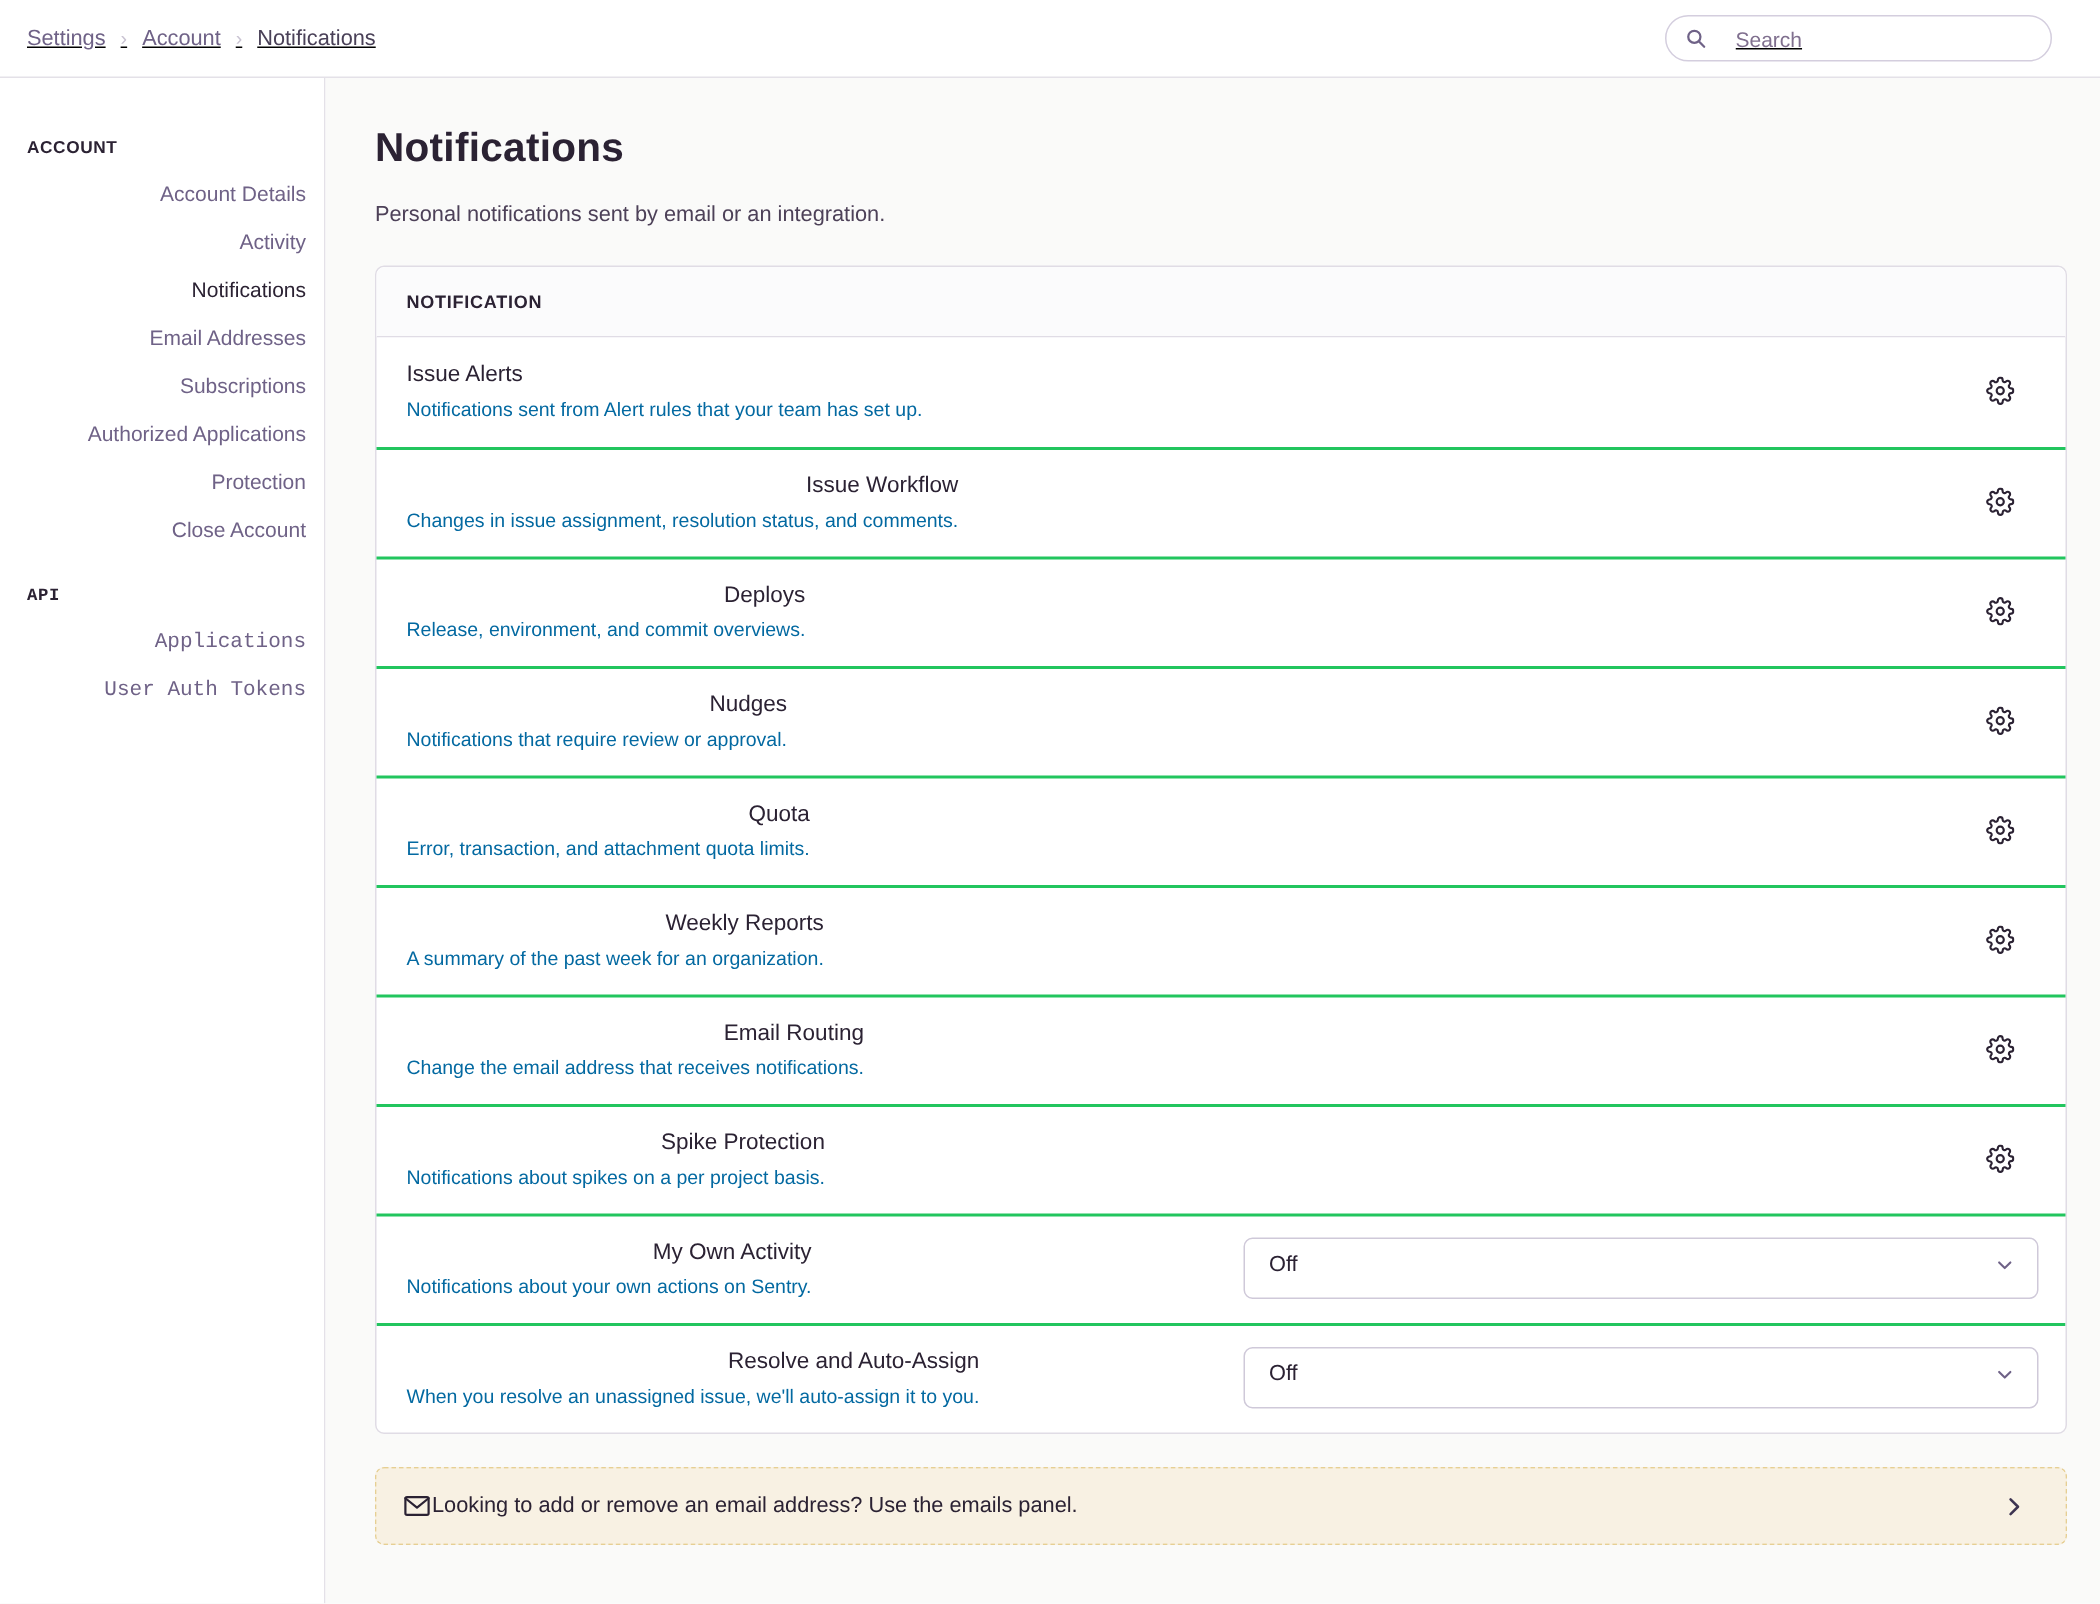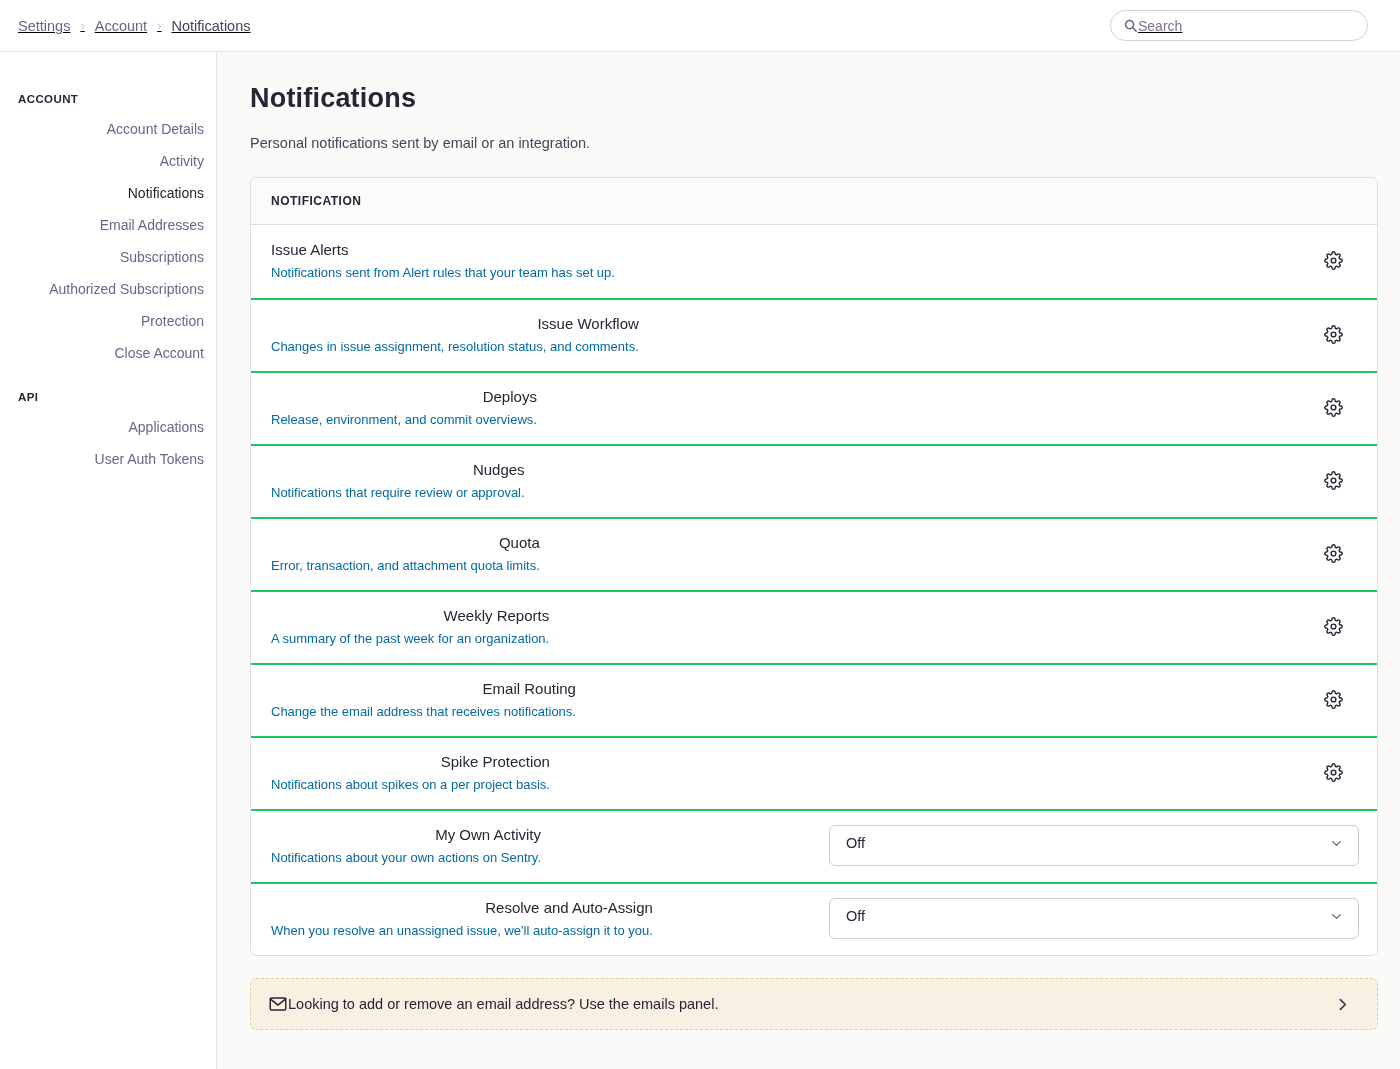--- a/index.html
+++ b/index.html
@@ -7,34 +7,34 @@
     font-family:"Liberation Sans", sans-serif; background:#fafaf9; }
 
   
   .topbar { height:52px; background:#fff; border-bottom:1px solid #e4e1e8;
     display:flex; align-items:center; justify-content:space-between; padding:0 32px 0 18px;text-decoration:underline; }
   .crumbs { display:flex; align-items:center; gap:10px; font-size:14.5px; }
   .crumb { color:#6f6287; cursor:pointer; }
   .crumb.current { color:#4a4158; }
   .crumb-sep { color:#c9c3d2; font-size:13px; }
   .searchbox { width:258px; height:31px; border:1px solid #d4cede; border-radius:16px;
-    background:#fff; display:flex; align-items:center; padding:0 12px; gap:0; }
+    background:#fff; display:flex; align-items:center; padding:0 12px; gap:19px; }
   .searchbox input { border:none; outline:none; font-size:14px; color:#2b2233; width:100%;
     font-family:"Liberation Sans", sans-serif; background:transparent; }
   .searchbox input::placeholder { color:#80708f; }
 
   
   .layout { display:flex; height:1017px; }
   .sidebar { width:217px; background:#fff; border-right:1px solid #e4e1e8;
     padding:41px 12px 0 18px; flex-shrink:0; }
   .side-heading { font-size:11.5px; font-weight:700; letter-spacing:.4px; color:#2b2233;
     margin-bottom:17px; }
   .side-item { font-size:14px; color:#6f6287; margin-bottom:18px; cursor:pointer; line-height:14px;text-align:right; }
   .side-item.active { color:#2b2233; }
-  .side-section + .side-section { margin-top:31px; }
+  .side-section + .side-section { margin-top:31px;font-family:Liberation Mono, monospace; }
 
   .content { flex:1; padding:31px 22px 0 33px; background:#fafaf9; }
   .page-title { font-size:27px; font-weight:700; color:#2b2233; letter-spacing:.2px; }
   .page-sub { margin-top:21px; font-size:14.5px; color:#4d4158; }
 
   
   .panel { margin-top:26px; background:#fff; border:1px solid #e0dce5; border-radius:6px; }
   .panel-header { padding:16px 20px; font-size:12px; font-weight:700; letter-spacing:.5px;
     color:#2b2233; background:#fbfbfc; border-bottom:1px solid #e0dce5;
     border-radius:6px 6px 0 0; }
@@ -84,21 +84,21 @@
 <div class="layout">
 
   <div class="sidebar">
     <div class="side-section">
       <div class="side-heading">ACCOUNT</div>
       <div class="side-item">Account Details</div>
       <div class="side-item">Activity</div>
       <div class="side-item active">Notifications</div>
       <div class="side-item">Email Addresses</div>
       <div class="side-item">Subscriptions</div>
-      <div class="side-item">Authorized Subscriptions</div>
+      <div class="side-item">Authorized Applications</div>
       <div class="side-item">Protection</div>
       <div class="side-item">Close Account</div>
     </div>
     <div class="side-section">
       <div class="side-heading">API</div>
       <div class="side-item">Applications</div>
       <div class="side-item">User Auth Tokens</div>
     </div>
   </div>
 

